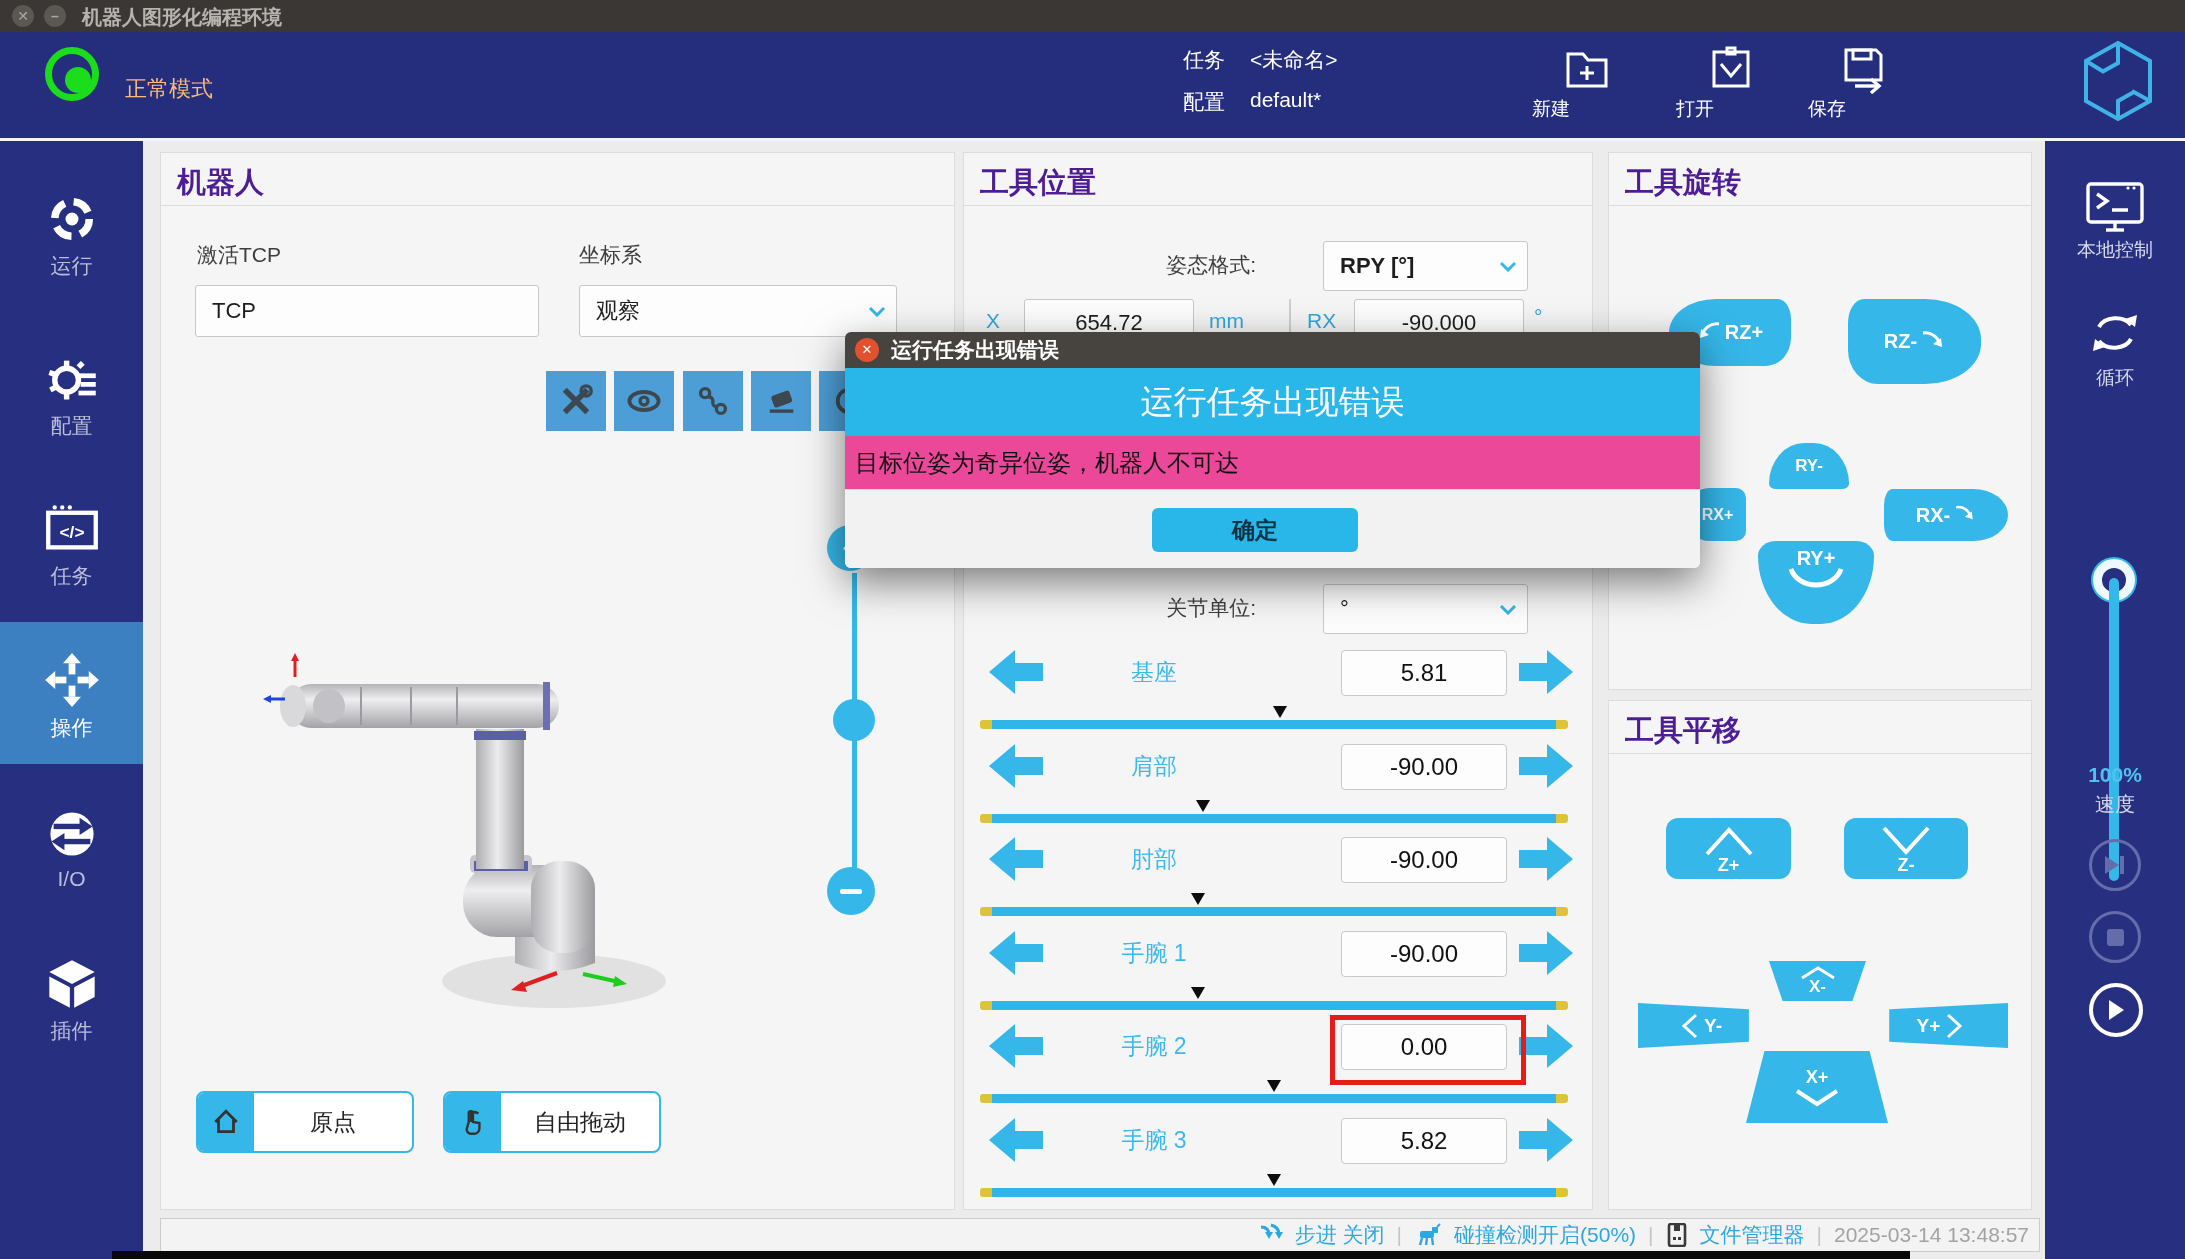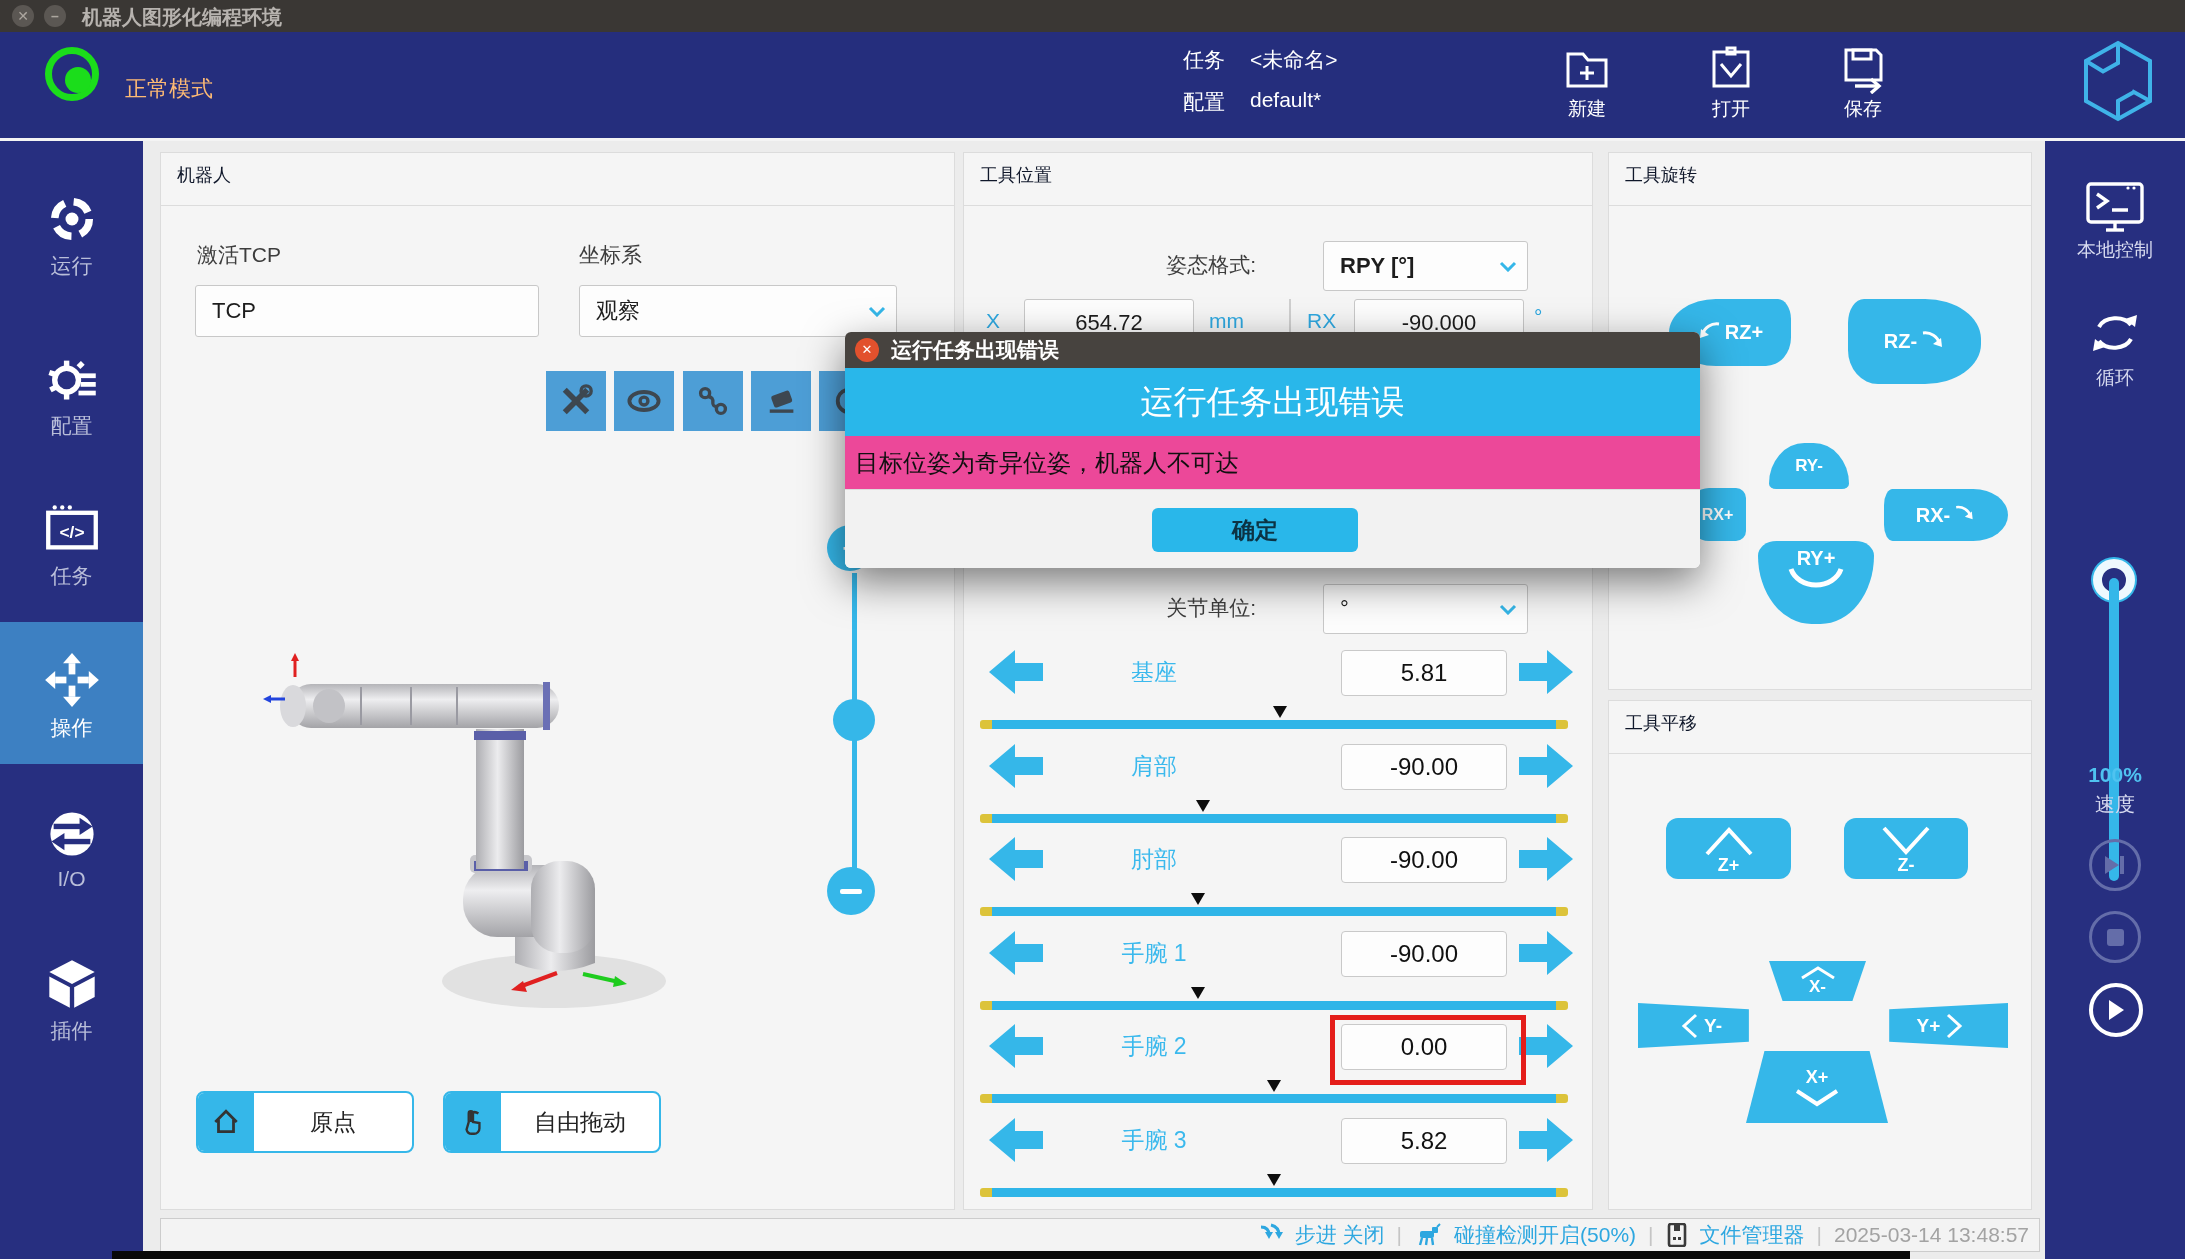--- a/index.html
+++ b/index.html
@@ -11,40 +11,40 @@
   .wbtn{position:absolute;top:5px;width:22px;height:22px;border-radius:50%;background:#5b5753;
         color:#aca69f;font-size:14px;line-height:22px;text-align:center;font-weight:bold;}
   .wtitle{position:absolute;left:82px;top:4px;font-size:20px;font-weight:bold;color:#b7b3af;}
   
   .header{position:absolute;left:0;top:32px;width:100%;height:106px;background:#252e7d;}
   .statusring{position:absolute;left:45px;top:15px;width:40px;height:40px;border-radius:50%;
         border:7px solid #1bdd1b;}
   .statusdot{position:absolute;left:13px;top:13px;width:26px;height:26px;border-radius:50%;background:#1bdd1b;}
   .hmode{position:absolute;left:125px;top:42px;color:#fdba74;font-size:22px;}
   .htxt{position:absolute;color:#fff;font-size:21px;}
-  .hact{position:absolute;top:8px;width:110px;height:96px;text-align:center;cursor:pointer;}
+  .hact{position:absolute;top:8px;width:110px;height:96px;cursor:pointer;}
   .hact svg{display:block;margin:2px auto 0;}
   .hactlabel{color:#fff;font-size:19px;margin-top:2px;}
   .topline{position:absolute;left:0;top:138px;width:100%;height:3px;background:#f4f4f4;z-index:5;}
   
   .lsidebar{position:absolute;left:0;top:141px;width:143px;height:1118px;background:#272f80;}
   .navitem{position:absolute;left:0;width:143px;text-align:center;color:#b9bed9;font-size:21px;}
   .navitem svg{display:block;margin:0 auto 6px;}
   .navactive{position:absolute;left:0;width:143px;height:142px;background:#3d80c2;}
   
   .rsidebar{position:absolute;left:2045px;top:141px;width:140px;height:1118px;background:#272f80;}
   .rlabel{position:absolute;left:0;width:140px;text-align:center;color:#d7daef;font-size:19px;}
   .vtrack{position:absolute;left:64px;top:437px;width:10px;height:303px;background:#35b7e9;border-radius:6px;}
   .vhandle{position:absolute;left:48px;top:418px;width:24px;height:24px;border-radius:50%;
         background:#272f80;border:9px solid #eef9fe;box-shadow:0 0 0 2px #35b7e9;}
   .speed{position:absolute;left:0;width:140px;text-align:center;font-weight:bold;}
   .pbtn{position:absolute;left:44px;width:46px;height:46px;border-radius:50%;display:flex;align-items:center;justify-content:center;}
   
   .panel{position:absolute;background:#f5f5f5;border:1px solid #dcdcdc;box-sizing:border-box;}
-  .ptitle{position:absolute;left:16px;top:10px;font-size:18px;color:#0f172a;}
+  .ptitle{position:absolute;left:16px;top:10px;font-size:29px;color:#4c1d95;font-weight:bold;}
   .pdiv{position:absolute;left:0;right:0;top:52px;height:1px;background:#dcdcdc;}
   .flabel{position:absolute;font-size:21px;color:#3d3d3d;}
   .inputbox{position:absolute;background:#fdfdfd;border:1px solid #c8c8c8;border-radius:3px;
         font-size:22px;color:#1d1d1d;display:flex;align-items:center;padding:6px 16px;box-sizing:border-box;}
   .ddchev{position:absolute;right:10px;top:50%;margin-top:-5px;}
   
   .tbtn{position:absolute;top:218px;width:60px;height:60px;background:#4d9ed6;display:flex;
         align-items:center;justify-content:center;}
   
   .zline{position:absolute;left:691px;top:420px;width:5px;height:296px;background:#35b7e9;}

